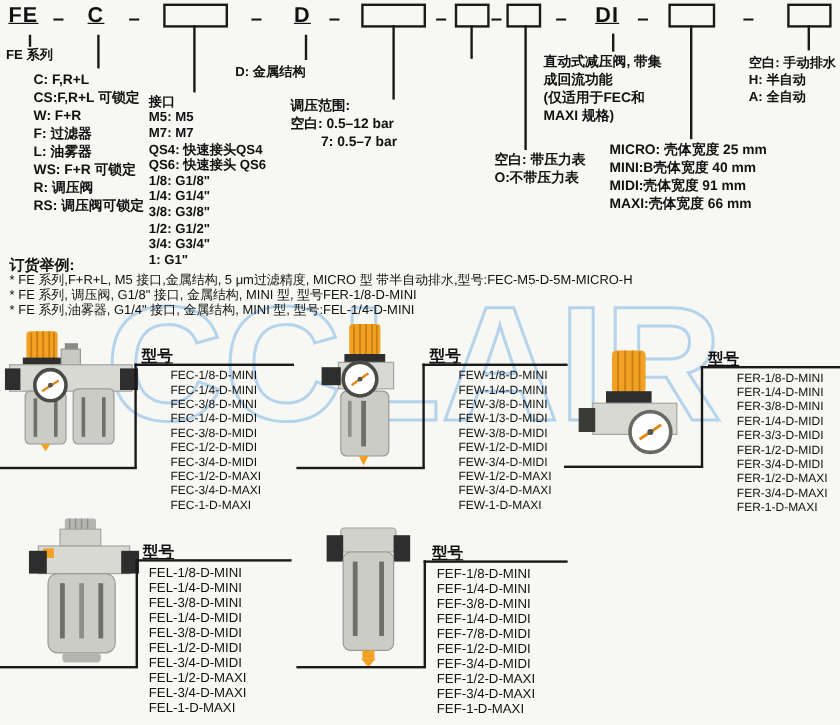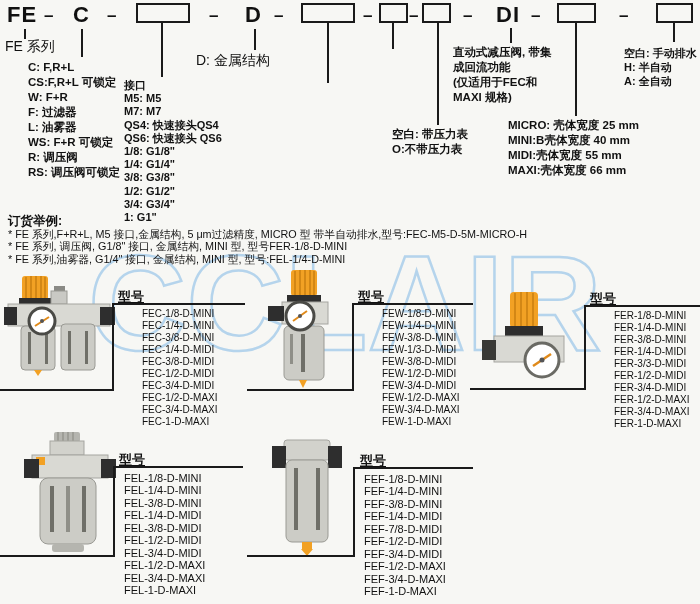--- a/index.html
+++ b/index.html
@@ -1,24 +1,24 @@
 <!DOCTYPE html>
 <html><head>
 <meta charset="utf-8">
 <style>
   html,body{margin:0;padding:0;}
   .page{position:relative;width:700px;height:604px;background:#f7f7f4;color:#111;
         font-family:"Liberation Sans","DejaVu Sans",sans-serif;overflow:hidden;}
   .abs{position:absolute;white-space:nowrap;}
-  .code-letter{font-size:22px;font-weight:600;letter-spacing:1px;}
+  .code-letter{font-size:18px;font-weight:600;letter-spacing:1px;text-decoration:underline;}
   .code-dash{font-size:17px;font-weight:600;}
   .cbox{position:absolute;border:2px solid #1a1a1a;height:16px;background:transparent;}
   .vl{position:absolute;width:2px;background:#1a1a1a;}
   .hl{position:absolute;height:2px;background:#1a1a1a;}
-  .lbl{font-size:14px;font-weight:normal;}
+  .lbl{font-size:11px;font-weight:bold;}
   .opt-line{font-size:11.5px;height:15px;line-height:15px;white-space:pre;font-weight:bold;}
   .port-line{font-size:11px;height:13.2px;line-height:13.2px;white-space:pre;font-weight:bold;}
   .drain-line{font-size:11px;height:14px;line-height:14px;white-space:pre;font-weight:bold;}
   .ex-title{font-size:12.5px;font-weight:bold;}
   .example-line{font-size:10.8px;height:12.3px;line-height:12.3px;white-space:pre;}
   .model-header{font-size:13px;font-weight:bold;text-decoration:underline;}
   .model-item{font-size:10px;height:12px;line-height:12px;white-space:pre;margin-left:18px;}
   .model-item-lg{font-size:11px;height:12.45px;line-height:12.45px;white-space:pre;}
   svg{display:block;}
 </style>
@@ -80,34 +80,39 @@
       <div class="port-line">QS4: 快速接头QS4</div>
       <div class="port-line">QS6: 快速接头 QS6</div>
       <div class="port-line">1/8: G1/8"</div>
       <div class="port-line">1/4: G1/4"</div>
       <div class="port-line">3/8: G3/8"</div>
       <div class="port-line">1/2: G1/2"</div>
       <div class="port-line">3/4: G3/4"</div>
       <div class="port-line">1: G1"</div>
     </div>
   <div class="abs lbl" style="left:196px;top:52px">D: 金属结构</div>
-  <div class="abs" style="left:392px;top:127px">
+  <div class="abs" style="left:242px;top:82px">
+      <div class="opt-line">调压范围:</div>
+      <div class="opt-line">空白: 0.5–12 bar</div>
+      <div class="opt-line">        7: 0.5–7 bar</div>
+    </div>
+  <div class="abs" style="left:412px;top:127px">
       <div class="opt-line">空白: 带压力表</div>
       <div class="opt-line">O:不带压力表</div>
     </div>
   <div class="abs" style="left:453px;top:45px">
       <div class="opt-line">直动式减压阀, 带集</div>
       <div class="opt-line">成回流功能</div>
       <div class="opt-line">(仅适用于FEC和</div>
       <div class="opt-line">MAXI 规格)</div>
     </div>
   <div class="abs" style="left:508px;top:118px">
       <div class="opt-line">MICRO: 壳体宽度 25 mm</div>
       <div class="opt-line">MINI:B壳体宽度 40 mm</div>
-      <div class="opt-line">MIDI:壳体宽度 55 mm</div>
+      <div class="opt-line">MIDI:壳体宽度 91 mm</div>
       <div class="opt-line">MAXI:壳体宽度 66 mm</div>
     </div>
   <div class="abs" style="left:624px;top:46px">
       <div class="drain-line">空白: 手动排水</div>
       <div class="drain-line">H: 半自动</div>
       <div class="drain-line">A: 全自动</div>
     </div>
 
   <div class="abs ex-title" style="left:8px;top:213px">订货举例:</div>
   <div class="abs" style="left:8px;top:228px">

